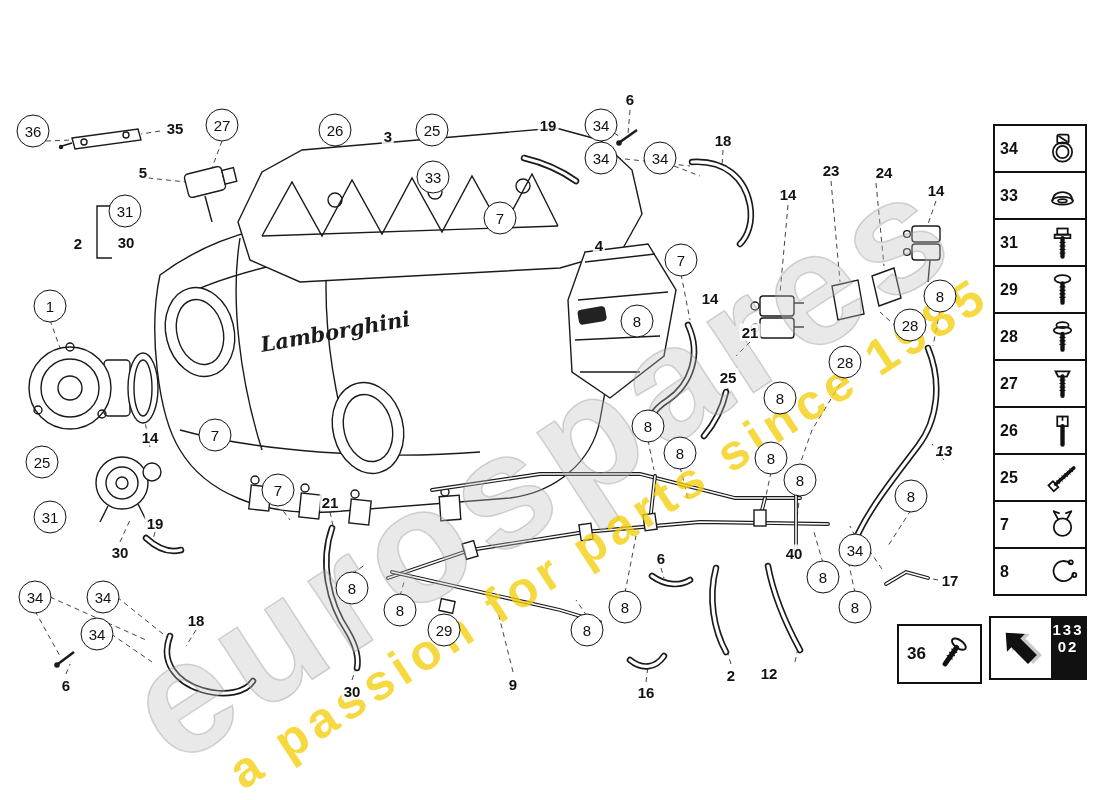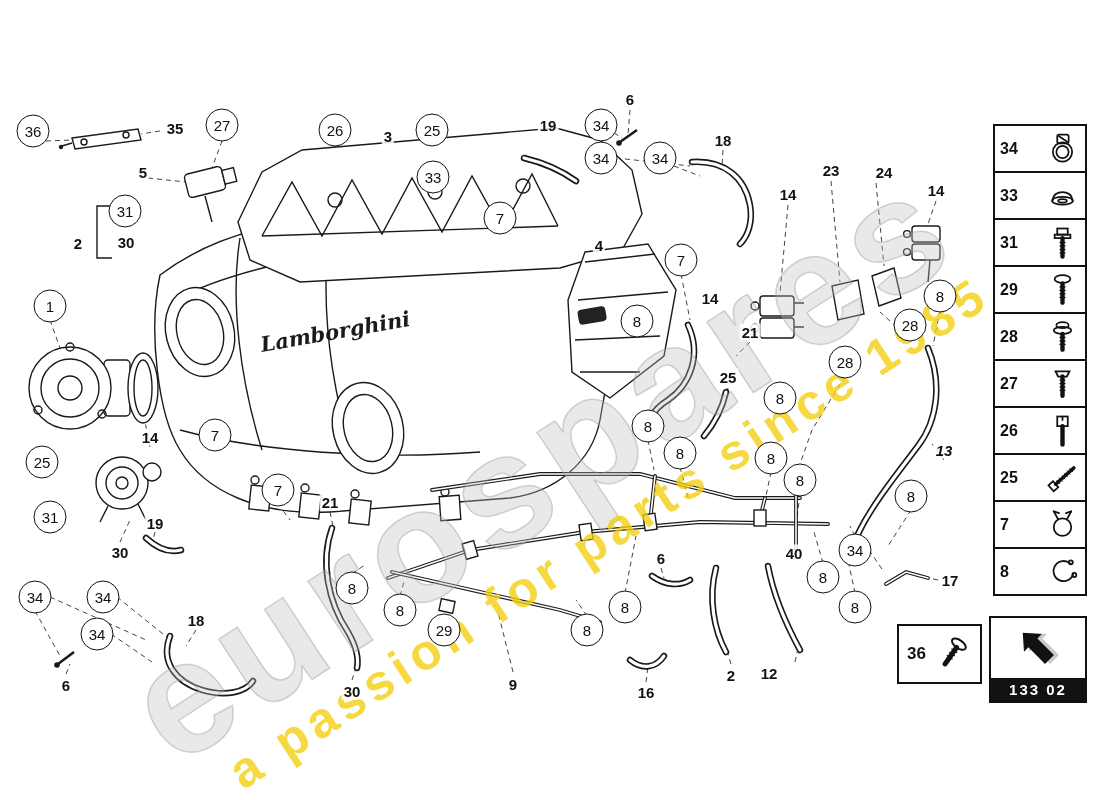--- a/index.html
+++ b/index.html
@@ -40,21 +40,21 @@
   .licon svg *{fill:none;stroke:#111;stroke-width:2;stroke-linecap:round;}
   
   #box36{position:absolute;left:897px;top:624px;width:85px;height:60px;border:2px solid #111;
          background:#fff;display:flex;align-items:center;justify-content:space-between;
          padding:0 8px;box-sizing:border-box;z-index:40;}
   #box36 .lnum{font:700 17px "Liberation Sans",sans-serif;}
   #box36 .licon svg{width:40px;height:40px;}
   #box36 .licon svg *{fill:none;stroke:#111;stroke-width:2;stroke-linecap:round;}
   
   #navbox{position:absolute;top:616px;right:13px;width:94px;border:2px solid #111;
-          background:#fff;z-index:40;display:flex;flex-direction:column;}
+          background:#fff;z-index:40;display:flex;flex-direction:row;}
   #navbox .arrowarea{height:60px;display:flex;align-items:center;justify-content:center;}
   #navbox .code{background:#111;color:#fff;text-align:center;
                 font:700 15px "Liberation Sans",sans-serif;letter-spacing:2px;
                 padding:3px 0;}
 </style>
 </head>
 <body>
 
 <div id="stage">
 

